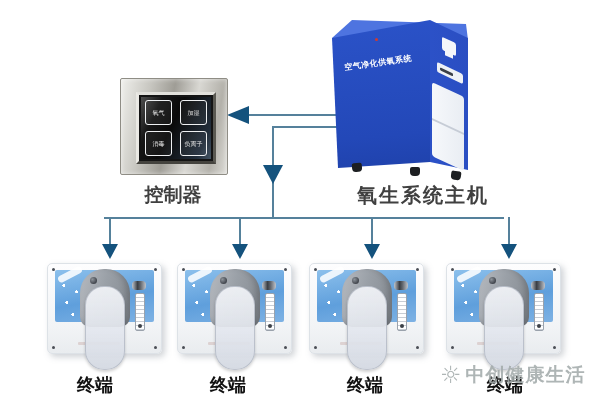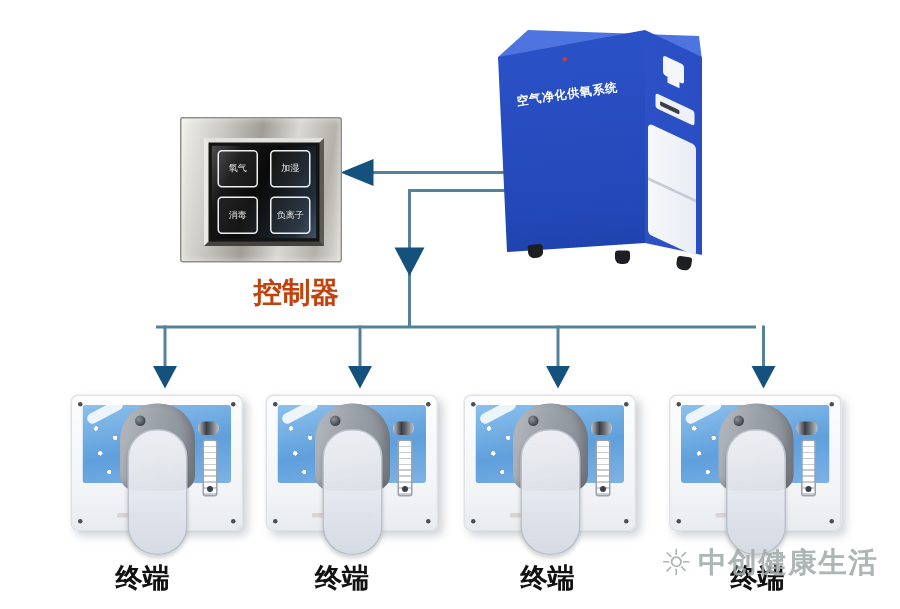--- a/index.html
+++ b/index.html
@@ -63,21 +63,21 @@
   #controller .glass:after{content:"";position:absolute;inset:0;
     background:linear-gradient(115deg,rgba(255,255,255,.28) 0%,rgba(255,255,255,.05) 22%,
       rgba(0,0,0,0) 45%,rgba(90,130,175,.30) 85%,rgba(140,175,210,.45) 100%);}
   #controller .btn-grid{position:absolute;inset:5px 6px;display:grid;
     grid-template-columns:1fr 1fr;grid-template-rows:1fr 1fr;gap:6px 8px;z-index:2;}
   #controller .cbtn{border:1px solid #eef0f2;border-radius:3px;color:#e8e8e8;
     font-size:6px;line-height:1;display:flex;align-items:center;justify-content:center;
     background:rgba(255,255,255,.05);font-family:"Liberation Sans",sans-serif;}
 
   
-  .dev-label{position:absolute;font-weight:bold;color:#c2410c;text-align:right;white-space:nowrap;}
+  .dev-label{position:absolute;font-weight:bold;color:#404040;text-align:center;white-space:nowrap;}
   #label-controller{left:120px;top:182px;width:106px;font-size:19px;}
   #label-machine{left:340px;top:182px;width:166px;font-size:20px;letter-spacing:2px;}
 
   
   .terminal{position:absolute;top:217px;width:126px;height:190px;}
   .terminal .drop{position:absolute;left:calc(50% - .75px);top:0;width:1.5px;height:28px;
     background:var(--line,#55819b);}
   .terminal .drop-arrow{position:absolute;left:calc(50% - 8px);top:27px;width:0;height:0;
     border-top:15px solid var(--arrow,#14527d);
     border-left:8px solid transparent;border-right:8px solid transparent;}
@@ -161,20 +161,21 @@
       <div class="btn-grid">
         <div class="cbtn">氧气</div>
         <div class="cbtn">加湿</div>
         <div class="cbtn">消毒</div>
         <div class="cbtn">负离子</div>
       </div>
     </div>
   </div>
 
   <div class="dev-label" id="label-controller">控制器</div>
+  <div class="dev-label" id="label-machine">氧生系统主机</div>
 
   <div id="terminals">
   <div class="terminal t0">
     <div class="drop"></div>
     <div class="drop-arrow"></div>
     <div class="panel">
       <div class="photo"></div>
       <div class="brandline"></div>
       <div class="arch"></div>
       <div class="inlet"></div>

